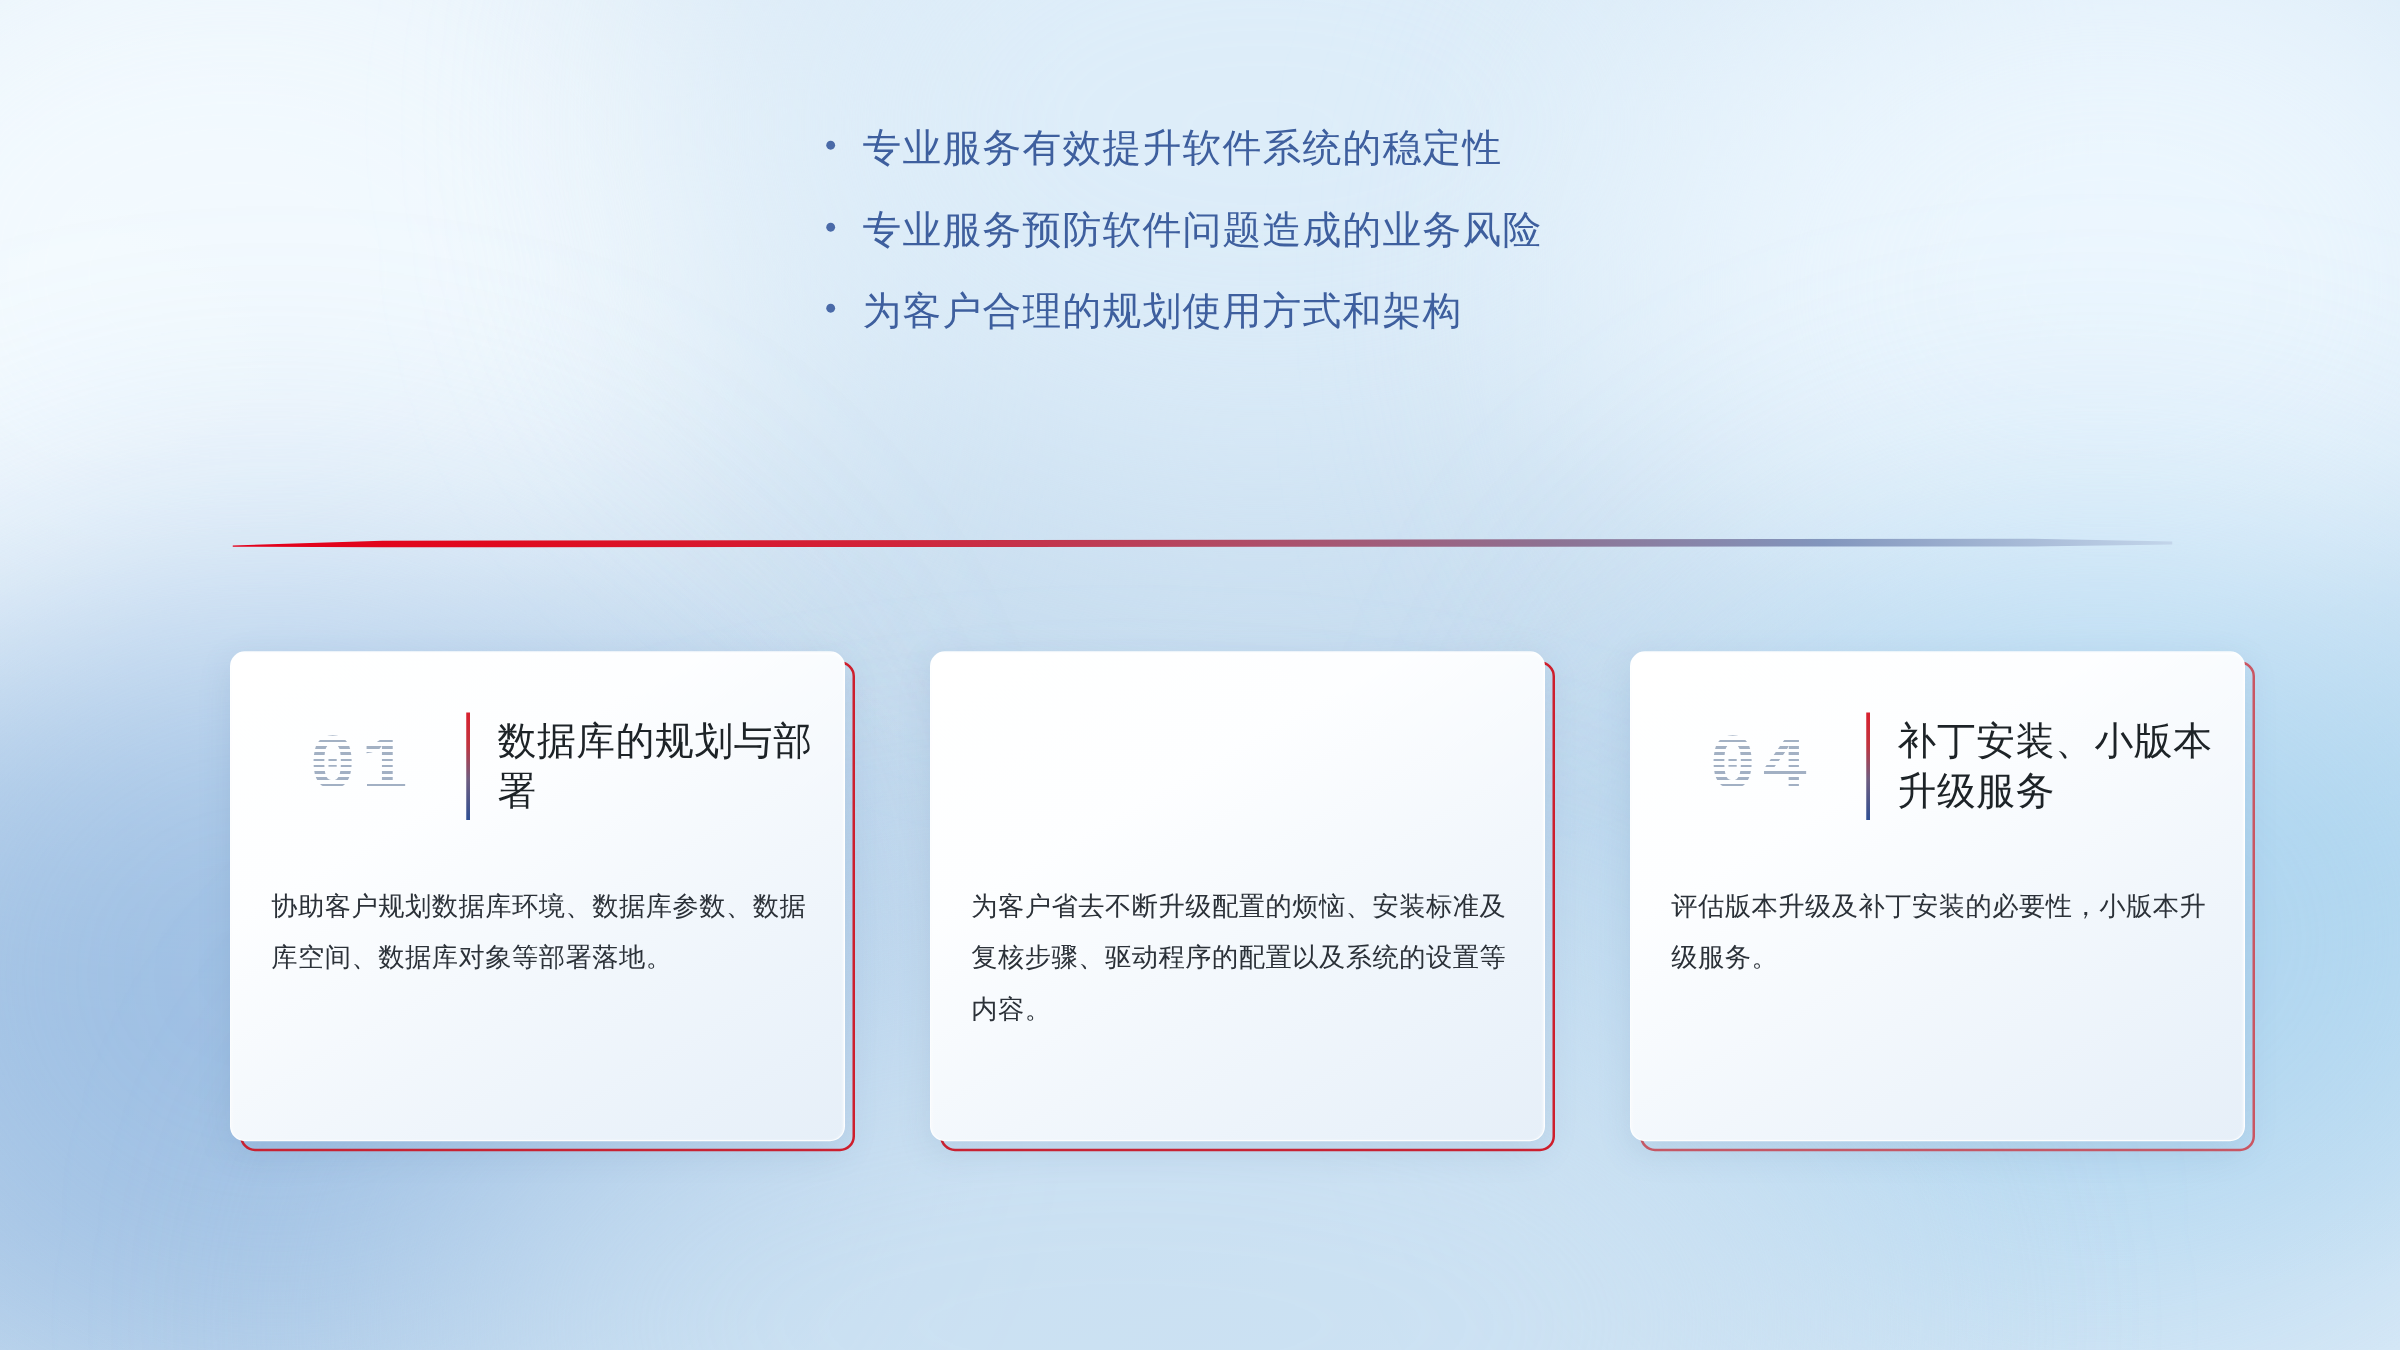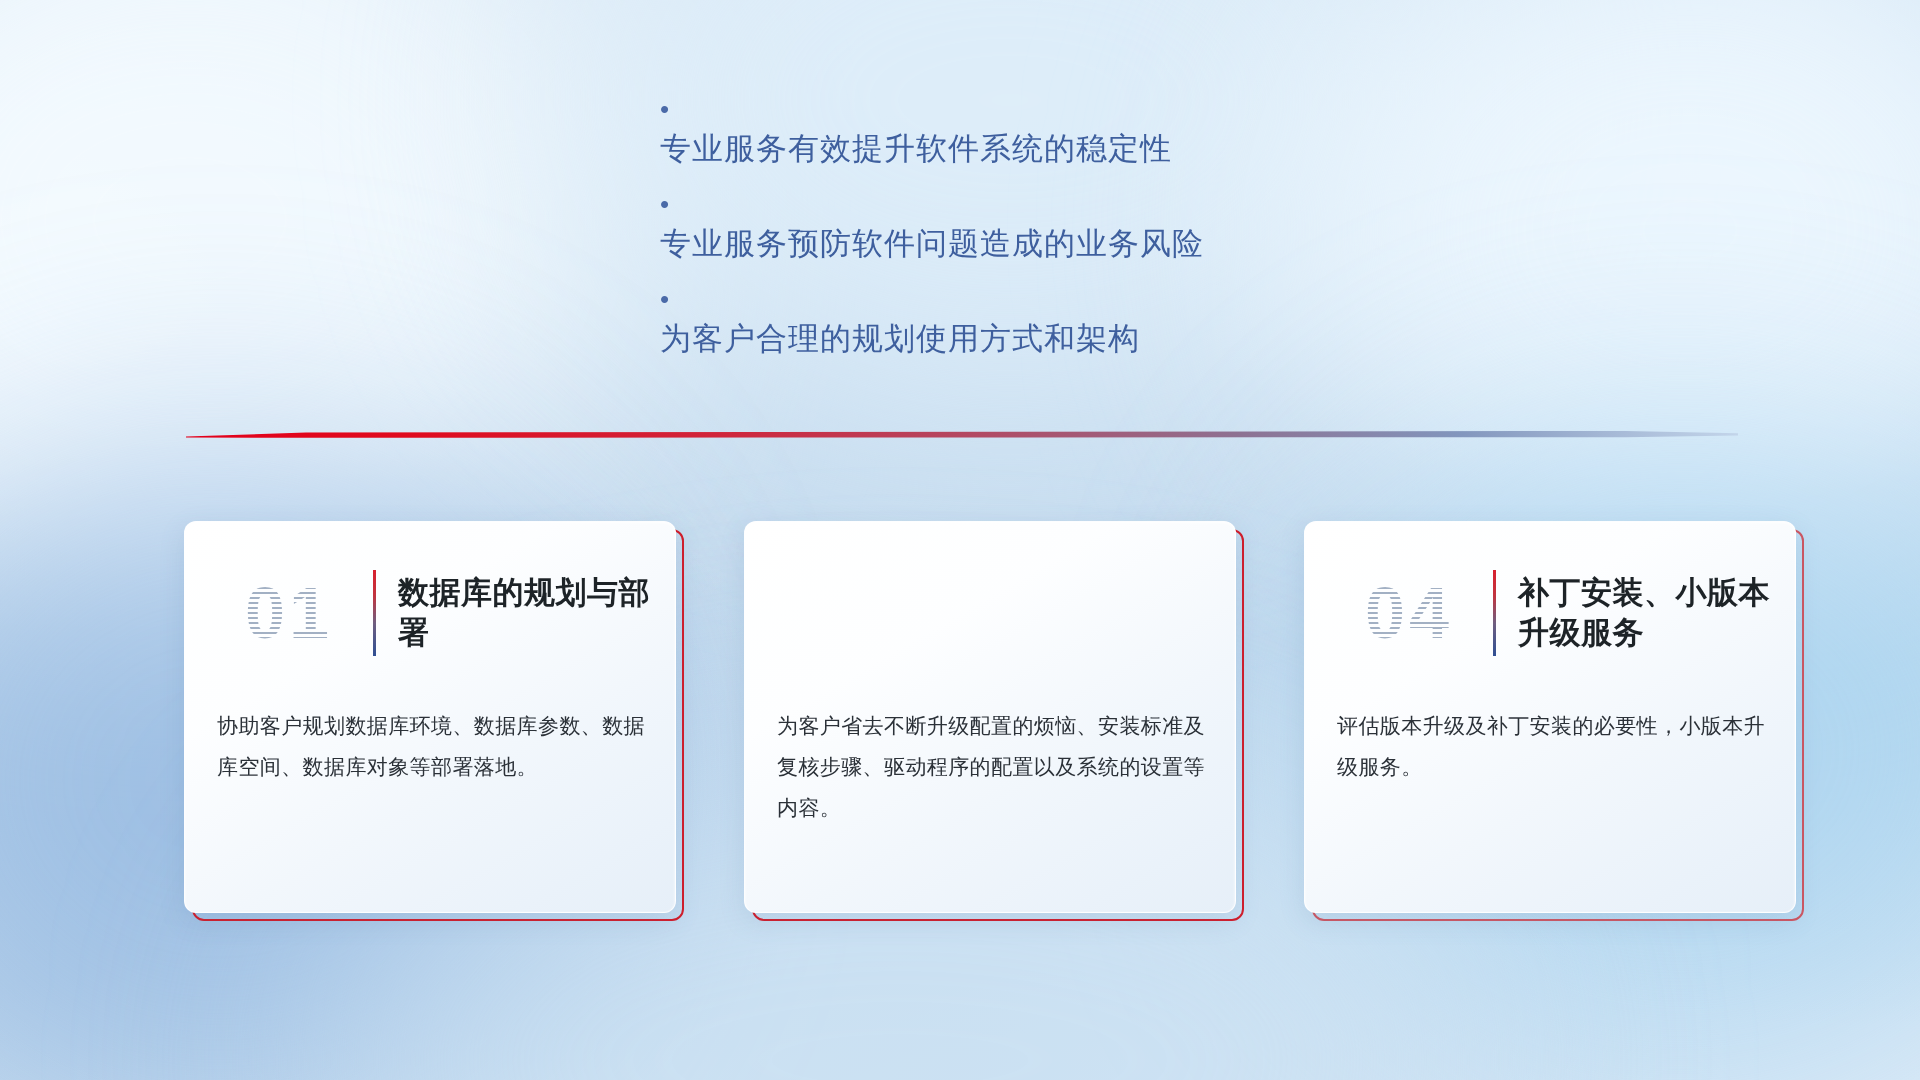--- a/index.html
+++ b/index.html
@@ -33,21 +33,20 @@
   .bullets {
     position:absolute;
     left:660px; top:100px;
     width:820px;
   }
   .bullet-row {
     display:flex;
     align-items:baseline;
     margin-bottom:26px;
     white-space:nowrap;
-    flex-direction:column;
   }
   .bullet-dot {
     width:30px;
     flex:0 0 30px;
     color:#4a6aa8;
     font-size:26px;
     line-height:1;
     position:relative;
     top:-4px;
   }
@@ -119,26 +118,26 @@
     position:relative;
     width:160px;
     flex:0 0 160px;
     height:120px;
     margin-left:24px;
     display:flex;
     align-items:center;
     justify-content:center;
   }
   .card-num span {
-    font-size:72px;
+    font-size:63px;
     font-weight:700;
     letter-spacing:4px;
     line-height:1;
     color:#9aa9bd;
-    font-family:Liberation Sans, sans-serif;
+    font-family:Liberation Mono, monospace;
     
     background-image:repeating-linear-gradient(
       to bottom,
       rgba(120,140,168,0.95) 0px,
       rgba(120,140,168,0.95) 2px,
       rgba(255,255,255,0) 2px,
       rgba(255,255,255,0) 5px);
     -webkit-background-clip:text;
     background-clip:text;
     color:transparent;
@@ -148,21 +147,21 @@
     width:3px;
     height:86px;
     flex:0 0 3px;
     margin:0 22px 0 4px;
     background:linear-gradient(to bottom, #d8202e 0%, #c1343f 30%, #6f5e80 62%, #2f4f93 100%);
   }
   .card-title {
     font-size:31px;
     line-height:1.30;
     color:#1d2327;
-    font-weight:700;
+    font-weight:400;
     letter-spacing:0.5px;
   }
 
   .card-body {
     position:absolute;
     left:32px; right:28px;
     top:184px;
     font-size:21px;
     line-height:1.95;
     color:#2b3138;

